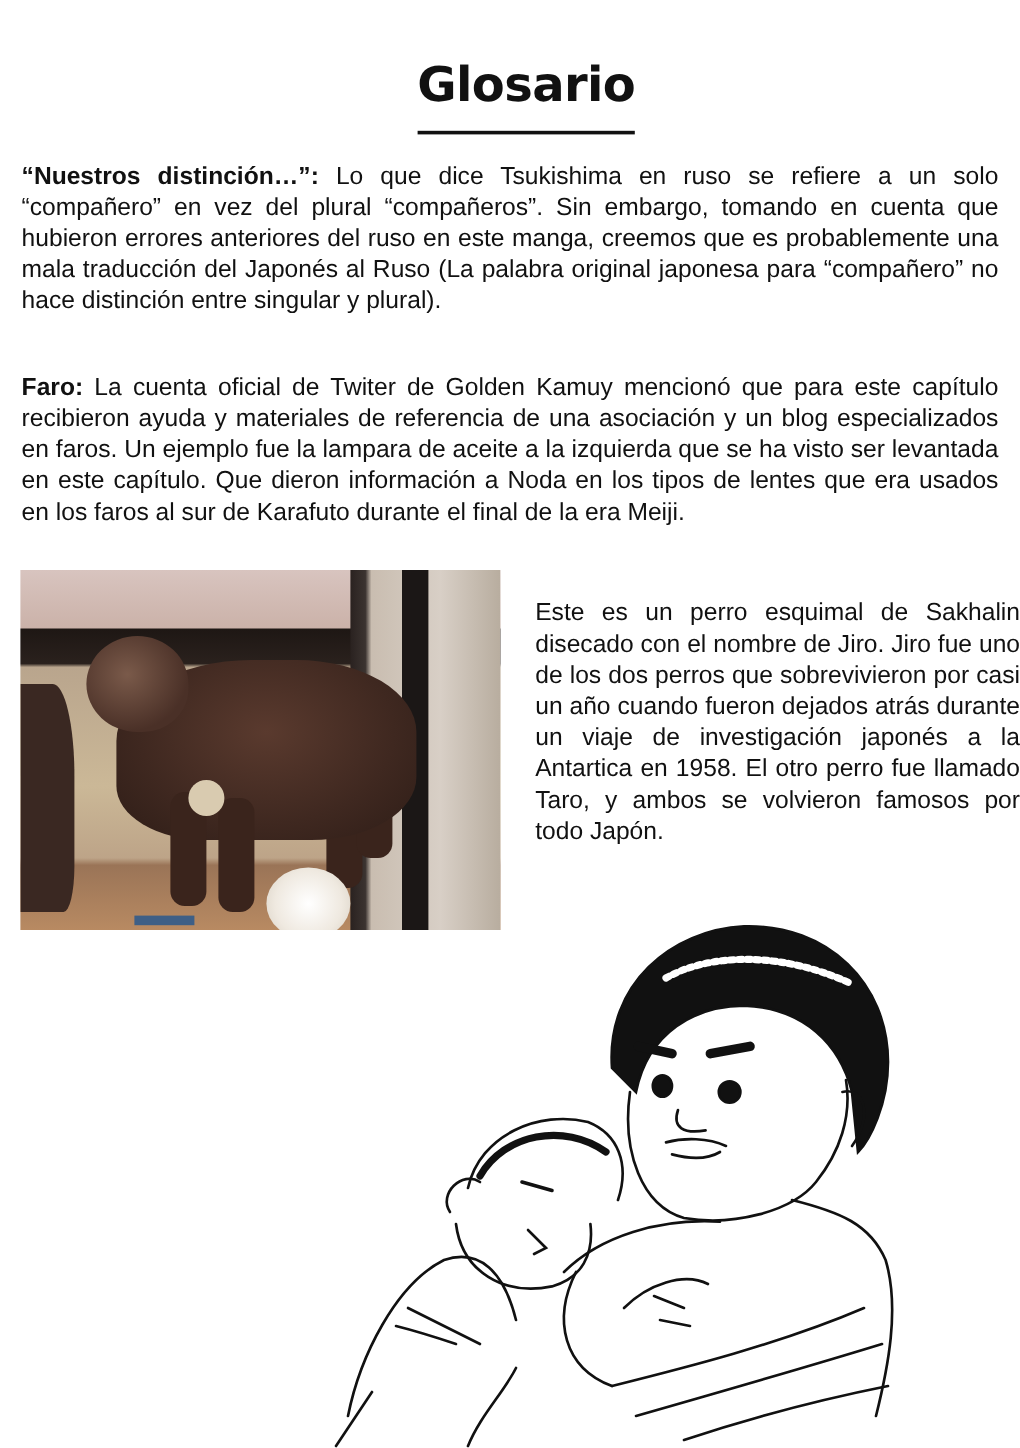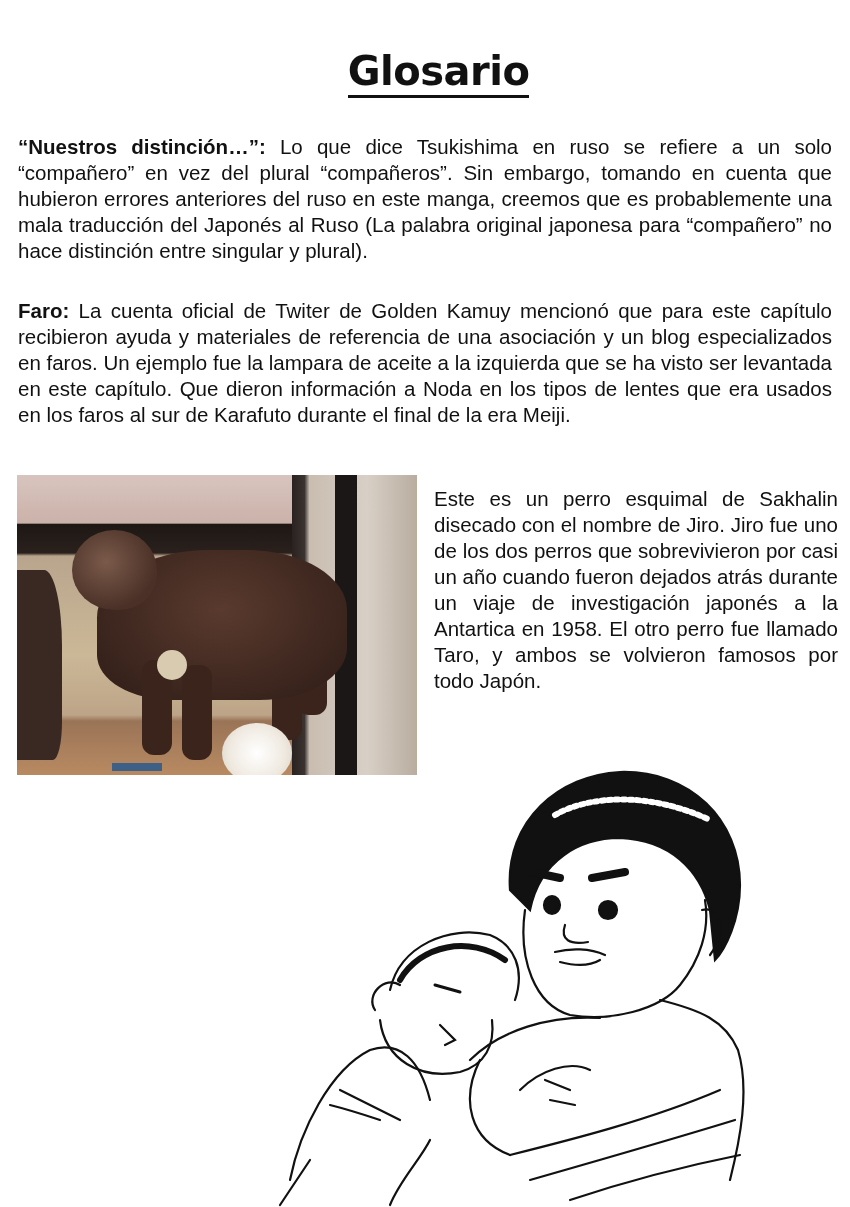--- a/index.html
+++ b/index.html
@@ -4,48 +4,48 @@
   <style>
     html, body { margin: 0; padding: 0; }
     body {
       width: 850px; height: 1207px; background: #ffffff; position: relative; overflow: hidden;
       font-family: "Liberation Sans", "DejaVu Sans", sans-serif; color: #111;
     }
     .title {
       position: absolute; top: 48px; left: 0; width: 850px; text-align: center;
       font-family: "DejaVu Sans", sans-serif; font-weight: bold; font-size: 40px; letter-spacing: -0.5px;
     }
-    .title span { border-bottom: 3px solid #111; padding-bottom: 1px; display: inline-block; line-height: 46px; margin-left: 27px; }
+    .title span { border-bottom: 3px solid #111; padding-bottom: 15px; display: inline-block; line-height: 46px; margin-left: 27px; }
     .para {
       position: absolute; left: 18px; width: 814px; font-size: 20.5px; line-height: 26px;
       text-align: justify; text-align-last: left; margin: 0;
     }
     .para b { font-weight: bold; }
     #p1 { top: 134px; }
-    #p2 { top: 298px; }
+    #p2 { top: 310px; }
     .photo {
       position: absolute; left: 17px; top: 475px; width: 400px; height: 300px; overflow: hidden;
       background: linear-gradient(180deg, #d8c4bf 0%, #cbb2a9 16%, #1e1714 16.5%, #2a211d 26%, #b9a58d 27%, #cbb897 60%, #bda488 80%, #9a7457 82%, #b88a62 100%);
     }
     .photo .glass { position: absolute; left: 275px; top: 0; width: 125px; height: 300px; background: linear-gradient(90deg, #2a2220 0%, #3b3330 10%, #c9bdb0 14%, #d8cfc6 60%, #b8ad9f 100%); }
     .photo .post { position: absolute; left: 318px; top: 0; width: 22px; height: 300px; background: #1b1716; }
     .photo .dog-body { position: absolute; left: 80px; top: 75px; width: 250px; height: 150px; border-radius: 45% 40% 35% 30%; background: radial-gradient(ellipse at 50% 40%, #5a3a2e 0%, #3f2820 60%, #2e1d17 100%); }
     .photo .dog-head { position: absolute; left: 55px; top: 55px; width: 85px; height: 80px; border-radius: 50% 50% 45% 50%; background: radial-gradient(ellipse at 40% 40%, #7a5a4a 0%, #4a3027 70%); }
     .photo .dog-chest { position: absolute; left: 140px; top: 175px; width: 30px; height: 30px; border-radius: 50%; background: #d9cbb0; }
     .photo .leg { position: absolute; width: 30px; height: 95px; background: #3a241c; border-radius: 12px; }
     .photo .leg1 { left: 125px; top: 185px; }
     .photo .leg2 { left: 165px; top: 190px; }
     .photo .leg3 { left: 255px; top: 170px; }
     .photo .leg4 { left: 280px; top: 160px; height: 80px; }
     .photo .dog2 { position: absolute; left: 0; top: 95px; width: 45px; height: 190px; border-radius: 0 40% 20% 0; background: #3a2822; }
     .photo .fluff { position: absolute; left: 205px; top: 248px; width: 70px; height: 60px; border-radius: 50%; background: radial-gradient(circle, #ffffff 0%, #efe9e0 60%, #d7cfc2 100%); }
     .photo .label-plate { position: absolute; left: 95px; top: 288px; width: 50px; height: 8px; background: #3e5f86; }
     .side-text {
       position: absolute; left: 430px; top: 482px; width: 404px; font-size: 20.5px; line-height: 26px;
-      text-align: justify; text-align-last: left; margin: 4px;
+      text-align: justify; text-align-last: left; margin: 16px;
     }
     .illustration { position: absolute; left: 270px; top: 760px; width: 500px; height: 447px; }
   </style>
 </head>
 <body>
 
 <div class="title">
   <span>Glosario</span>
 </div>
 

